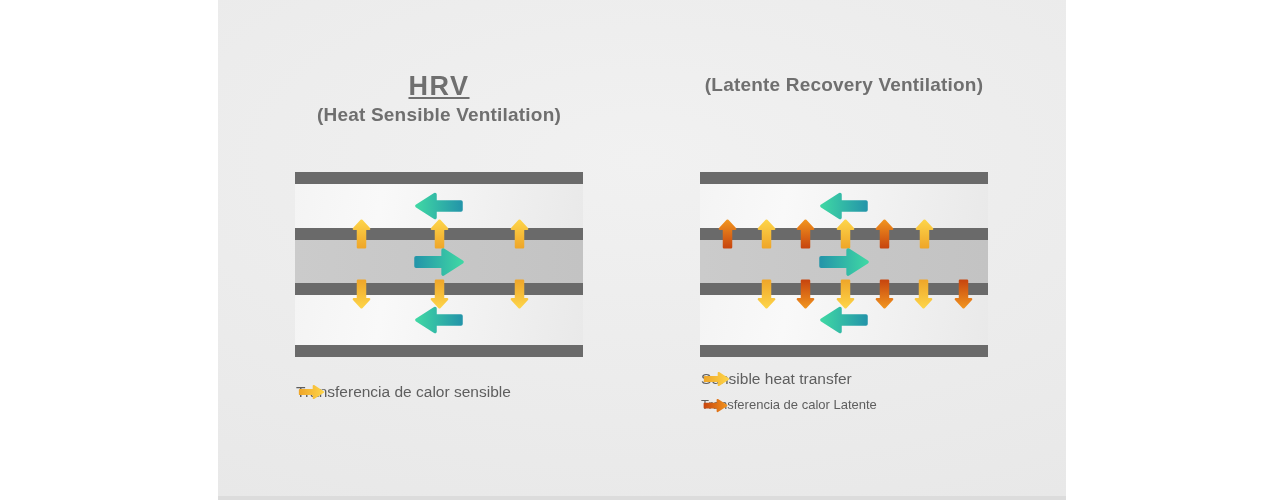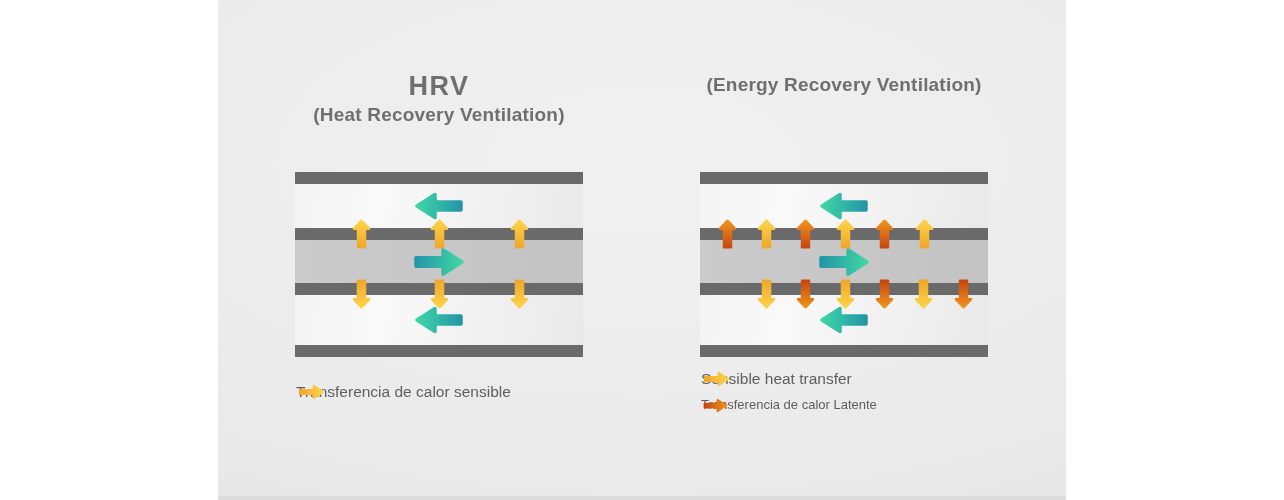--- a/index.html
+++ b/index.html
@@ -11,21 +11,21 @@
   .stage{position:relative;width:1284px;height:500px;overflow:hidden;background:#ffffff;}
   .card{
     position:absolute;left:218px;top:0;width:848px;height:500px;
     background:radial-gradient(120% 95% at 50% 32%, #f1f1f1 0%, #ebebeb 55%, #e6e6e6 100%);
   }
   .card-bottom-edge{position:absolute;left:0;bottom:0;width:100%;height:4px;background:#dcdcdc;}
   .panel{position:absolute;top:0;width:288px;height:100%;}
   .panel-0{left:77px;}
   .panel-1{left:482px;}
   .titles{position:absolute;top:71px;left:0;width:100%;text-align:center;color:#6f6f6f;}
-  .titles h2{margin:0;font-size:27px;line-height:30px;font-weight:700;letter-spacing:1.5px;}
+  .titles h2{margin:0;font-size:27px;line-height:30px;font-weight:700;letter-spacing:1.5px;text-decoration:underline;}
   .titles h3{margin:2px 0 0;font-size:19px;line-height:23px;font-weight:600;letter-spacing:.2px;white-space:nowrap;}
   .diagram{position:absolute;top:172px;left:0;width:288px;height:185px;}
   .bar{position:absolute;left:0;width:100%;height:12px;background:#6a6a6a;}
   .channel{position:absolute;left:0;width:100%;}
   .channel.light{background:linear-gradient(100deg,#f4f4f4 0%,#f9f9f9 30%,#e9e9e9 100%);}
   .channel.mid{background:linear-gradient(90deg,#cbcbcb 0%,#c3c3c3 100%);}
   .arrow{position:absolute;display:block;}
   .flip{transform:scaleX(-1);}
   .flipv{transform:scaleY(-1);}
   .legend{position:absolute;left:1px;display:flex;flex-direction:column;gap:9px;}
@@ -38,21 +38,21 @@
 </style>
 </head>
 <body>
 
 <div class="stage">
   <div class="card">
 
     <section class="panel panel-0">
       <div class="titles">
         <h2>HRV</h2>
-        <h3>(Heat Recovery Ventilation)</h3>
+        <h3>(Heat Sensible Ventilation)</h3>
       </div>
       <div class="diagram" id="diagram-0">
           <div class="channel light" style="top:12px;height:44px"></div>
           <div class="channel mid" style="top:68px;height:43px"></div>
           <div class="channel light" style="top:123px;height:50px"></div>
           <div class="bar" style="top:0px;background:#6a6a6a"></div>
           <div class="bar" style="top:56px;background:#6a6a6a"></div>
           <div class="bar" style="top:111px;background:#6a6a6a"></div>
           <div class="bar" style="top:173px;background:#6a6a6a"></div>
           <div class="arrow" style="left:56.5px;top:46px">
@@ -166,21 +166,21 @@
               </defs>
     <path d="M2 11 H28 V3.5 L46 15 L28 26.5 V19 H2 Z" fill="url(#g10)" stroke="url(#g10)" stroke-width="3.5" stroke-linejoin="round" stroke-linecap="round"></path>
   </svg>
       <span class="label">Transferencia de calor sensible</span>
     </div>
         </div>
     </section>
 
     <section class="panel panel-1">
       <div class="titles">
-        <h3>(Energy Recovery Ventilation)</h3>
+        <h3>(Latente Recovery Ventilation)</h3>
       </div>
       <div class="diagram" id="diagram-1">
           <div class="channel light" style="top:12px;height:44px"></div>
           <div class="channel mid" style="top:68px;height:43px"></div>
           <div class="channel light" style="top:123px;height:50px"></div>
           <div class="bar" style="top:0px;background:#6a6a6a"></div>
           <div class="bar" style="top:56px;background:#6a6a6a"></div>
           <div class="bar" style="top:111px;background:#6a6a6a"></div>
           <div class="bar" style="top:173px;background:#6a6a6a"></div>
           <div class="arrow" style="left:17.5px;top:46px">

